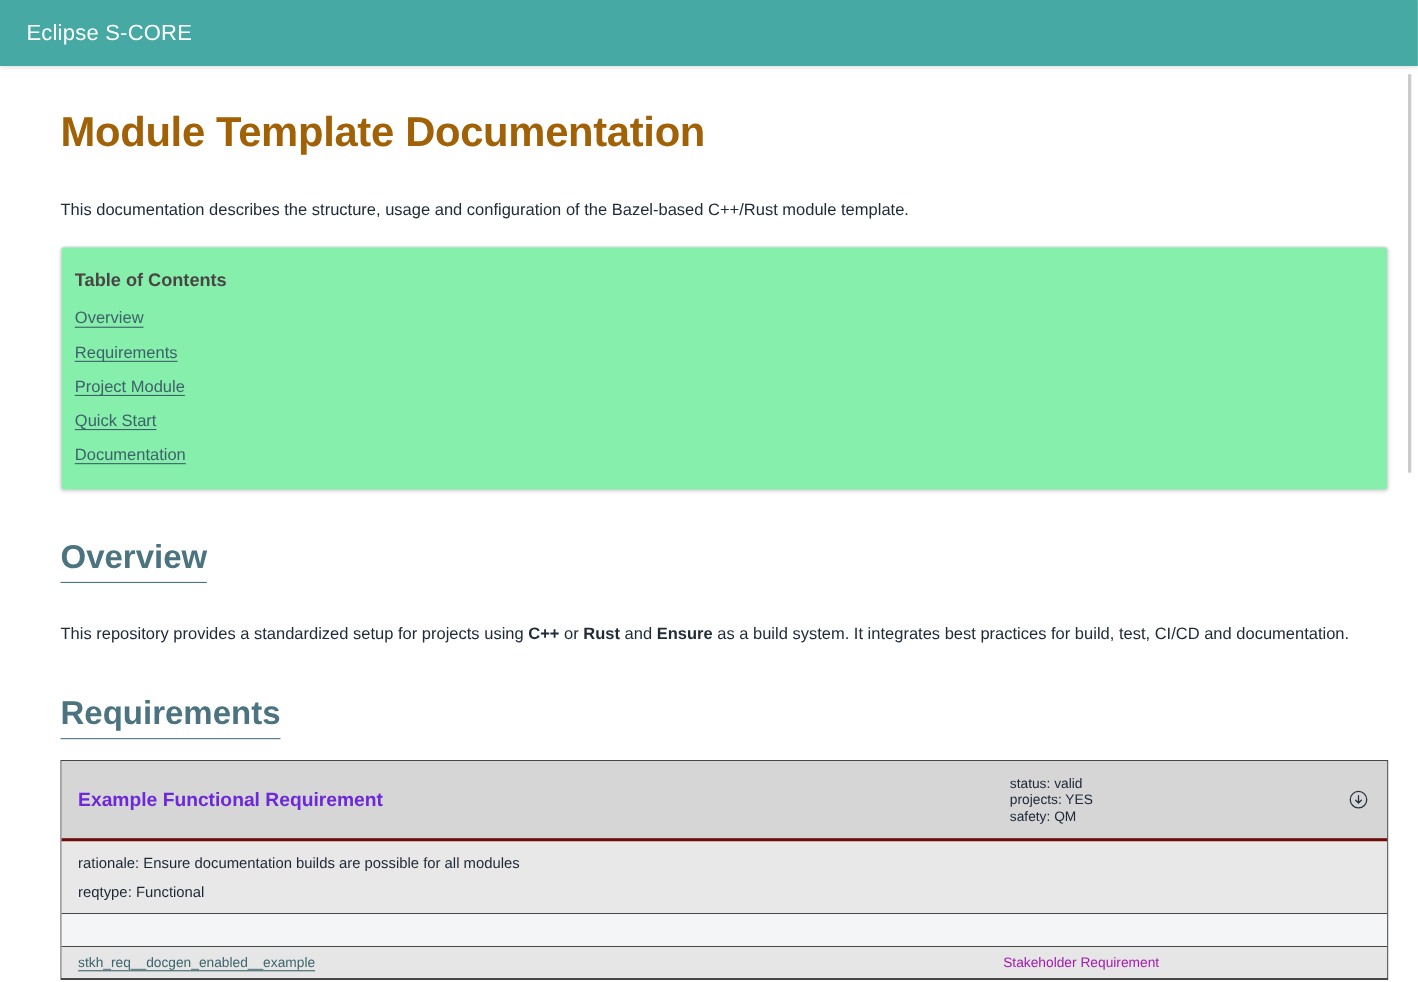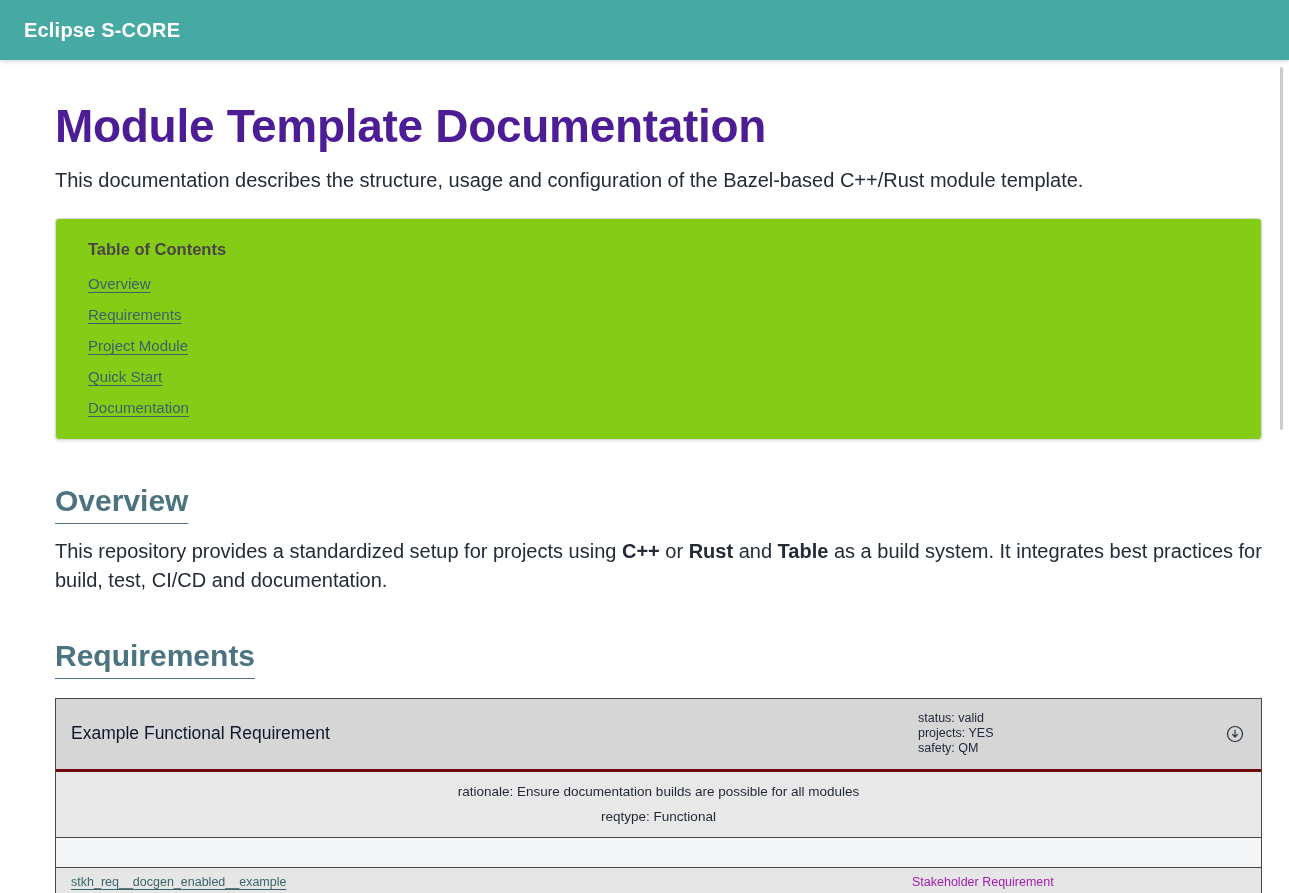--- a/index.html
+++ b/index.html
@@ -18,52 +18,52 @@
     display: flex;
     align-items: center;
     padding: 0 24px;
     box-shadow: 0 1px 5px rgba(0,0,0,.18);
     position: relative;
     z-index: 2;
   }
   .appbar .brand {
     color: #ffffff;
     font-size: 20px;
-    font-weight: bold;
+    font-weight: normal;
     letter-spacing: .2px;
   }
 
   
   .content {
     padding: 0 27px 0 55px;
   }
   h1.page-title {
     margin-top: 40px;
-    font-size: 46px;
+    font-size: 38px;
     line-height: 1.15;
     font-weight: bold;
-    color: #4c1d95;
+    color: #a16207;
     letter-spacing: -0.3px;
   }
   p.body-text {
-    margin-top: 13px;
-    font-size: 20px;
+    margin-top: 36px;
+    font-size: 15px;
     line-height: 1.45;
     color: #222b38;
   }
   p.body-text strong { font-weight: bold; }
 
   
   .toc-panel {
     margin-top: 23px;
-    background: #84cc16;
+    background: #86efac;
     border: 1px solid #d9dade;
     border-radius: 4px;
     box-shadow: 0 1px 3px rgba(0,0,0,.13);
-    padding: 21px 20px 22px 32px;
+    padding: 21px 20px 22px 12px;
   }
   .toc-title {
     font-size: 16.5px;
     font-weight: bold;
     color: #4a4545;
   }
   .toc-list { list-style: none; margin-top: 16px; }
   .toc-list li { margin-bottom: 13px; }
   .toc-list li:last-child { margin-bottom: 0; }
   a.doc-link {
@@ -100,22 +100,22 @@
     height: 73px;
     background: #d6d6d6;
     border-bottom: 3px solid #700b0b;
     display: grid;
     grid-template-columns: 1fr 288px 40px;
     align-items: center;
     padding: 0 15px;
   }
   .req-title {
     font-size: 17.5px;
-    font-weight: normal;
-    color: #0f172a;
+    font-weight: bold;
+    color: #6d28d9;
   }
   .req-meta {
     font-size: 12.5px;
     line-height: 15px;
     color: #21293a;
   }
   .req-collapse {
     justify-self: end;
     width: 22px; height: 22px;
     display: flex; align-items: center; justify-content: center;
@@ -127,21 +127,21 @@
   .req-collapse svg { width: 18px; height: 18px; display: block; }
 
   .req-body {
     height: 66px;
     background: #e7e8e7;
     border-bottom: 1px solid #474747;
     padding: 13px 15px 0 15px;
     font-size: 13.5px;
     color: #1f2735;
   }
-  .req-body .line { margin-bottom: 8px; line-height: 1.0; text-align: center; }
+  .req-body .line { margin-bottom: 8px; line-height: 1.0; }
   .req-body .line + .line { margin-top: 12px; }
 
   .req-spacer {
     height: 30px;
     background: #f4f5f7;
     border-bottom: 1px solid #474747;
   }
 
   .req-links {
     height: 28px;
@@ -193,21 +193,21 @@
       <li><a class="doc-link" href="#">Overview</a></li>
       <li><a class="doc-link" href="#">Requirements</a></li>
       <li><a class="doc-link" href="#">Project Module</a></li>
       <li><a class="doc-link" href="#">Quick Start</a></li>
       <li><a class="doc-link" href="#">Documentation</a></li>
     </ul>
   </nav>
 
   <h2 class="section-heading"><a href="#">Overview</a></h2>
 
-  <p class="body-text"><span>This repository provides a standardized setup for projects using </span><strong>C++</strong><span> or </span><strong>Rust</strong><span> and </span><strong>Table</strong><span> as a build system. It integrates best practices for build, test, CI/CD and documentation.</span></p>
+  <p class="body-text"><span>This repository provides a standardized setup for projects using </span><strong>C++</strong><span> or </span><strong>Rust</strong><span> and </span><strong>Ensure</strong><span> as a build system. It integrates best practices for build, test, CI/CD and documentation.</span></p>
 
   <h2 class="section-heading"><a href="#">Requirements</a></h2>
 
   <section class="req-card">
 
     <div class="req-header">
       <span class="req-title">Example Functional Requirement</span>
       <span class="req-meta">
         <div>status: valid</div>
         <div>projects: YES</div>

